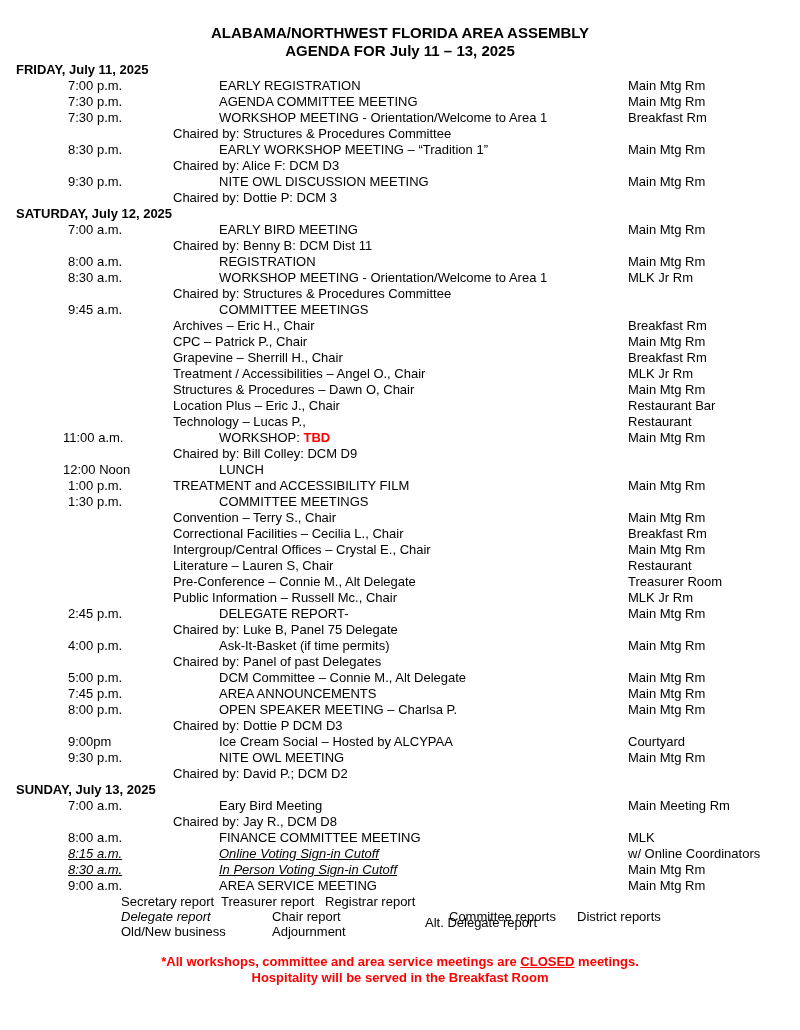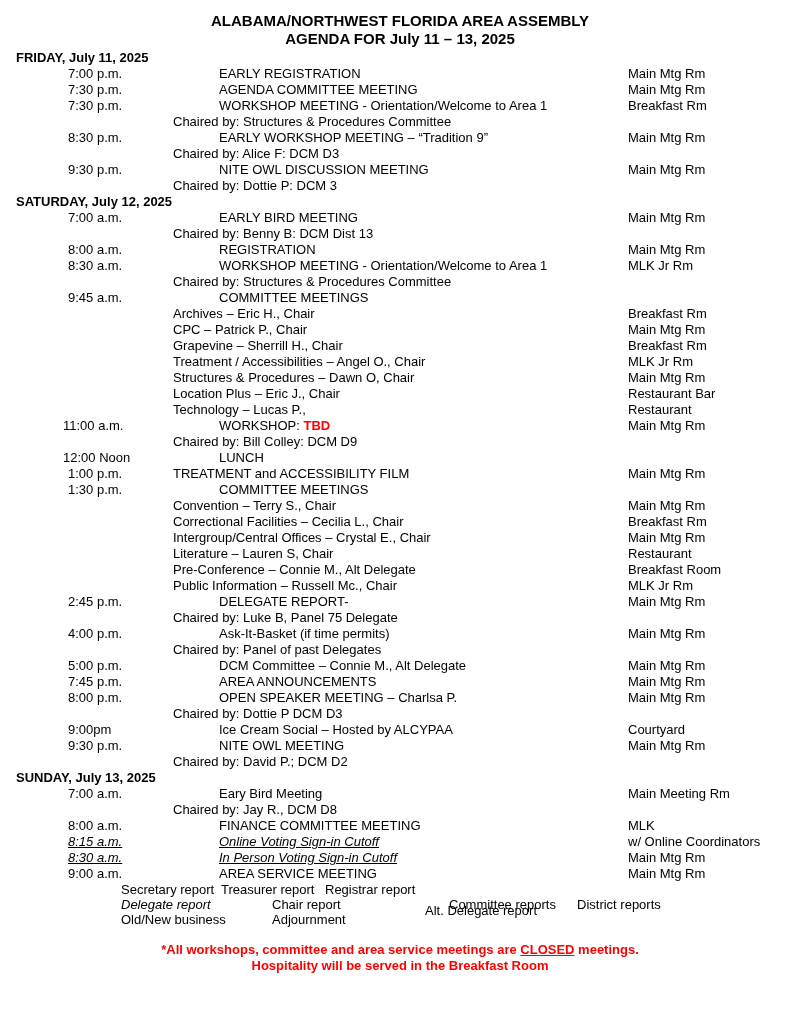--- a/index.html
+++ b/index.html
@@ -5,21 +5,21 @@
   * { box-sizing: border-box; }
   html, body { margin: 0; padding: 0; }
   body {
     width: 800px; height: 1030px;
     background: #ffffff;
     color: #000000;
     font-family: "Liberation Sans", sans-serif;
     font-size: 13px;
     overflow: hidden;
   }
-  .page { width: 800px; height: 1030px; padding-top: 12px; position: relative; }
+  .page { width: 800px; height: 1030px; padding-top: 24px; position: relative; }
 
   .doc-title { text-align: center; font-weight: bold; font-size: 15px; line-height: 18px; white-space: nowrap; }
 
   .day-heading {
     font-weight: bold;
     height: 16px; line-height: 16px;
     padding-left: 16px;
     white-space: nowrap;
   }
   #agenda-days { margin-top: 2px; }
@@ -69,42 +69,42 @@
       <div class="agenda-row">
         <span class="col-time">7:30 p.m.</span>
         <span class="col-text indent-main"><span>WORKSHOP MEETING - Orientation/Welcome to Area 1</span></span>
         <span class="col-loc">Breakfast Rm</span>
       </div>
       <div class="agenda-row">
         <span class="col-text indent-sub"><span>Chaired by: Structures &amp; Procedures Committee</span></span>
       </div>
       <div class="agenda-row">
         <span class="col-time">8:30 p.m.</span>
-        <span class="col-text indent-main"><span>EARLY WORKSHOP MEETING – “Tradition 9”</span></span>
+        <span class="col-text indent-main"><span>EARLY WORKSHOP MEETING – “Tradition 1”</span></span>
         <span class="col-loc">Main Mtg Rm</span>
       </div>
       <div class="agenda-row">
         <span class="col-text indent-sub"><span>Chaired by: Alice F: DCM D3</span></span>
       </div>
       <div class="agenda-row">
         <span class="col-time">9:30 p.m.</span>
         <span class="col-text indent-main"><span>NITE OWL DISCUSSION MEETING</span></span>
         <span class="col-loc">Main Mtg Rm</span>
       </div>
       <div class="agenda-row">
         <span class="col-text indent-sub"><span>Chaired by: Dottie P: DCM 3</span></span>
       </div>
       <div class="day-heading">SATURDAY, July 12, 2025</div>
       <div class="agenda-row">
         <span class="col-time">7:00 a.m.</span>
         <span class="col-text indent-main"><span>EARLY BIRD MEETING</span></span>
         <span class="col-loc">Main Mtg Rm</span>
       </div>
       <div class="agenda-row">
-        <span class="col-text indent-sub"><span>Chaired by: Benny B: DCM Dist 13</span></span>
+        <span class="col-text indent-sub"><span>Chaired by: Benny B: DCM Dist 11</span></span>
       </div>
       <div class="agenda-row">
         <span class="col-time">8:00 a.m.</span>
         <span class="col-text indent-main"><span>REGISTRATION</span></span>
         <span class="col-loc">Main Mtg Rm</span>
       </div>
       <div class="agenda-row">
         <span class="col-time">8:30 a.m.</span>
         <span class="col-text indent-main"><span>WORKSHOP MEETING - Orientation/Welcome to Area 1</span></span>
         <span class="col-loc">MLK Jr Rm</span>
@@ -176,21 +176,21 @@
       <div class="agenda-row">
         <span class="col-text indent-sub"><span>Intergroup/Central Offices – Crystal E., Chair</span></span>
         <span class="col-loc">Main Mtg Rm</span>
       </div>
       <div class="agenda-row">
         <span class="col-text indent-sub"><span>Literature – Lauren S, Chair</span></span>
         <span class="col-loc">Restaurant</span>
       </div>
       <div class="agenda-row">
         <span class="col-text indent-sub"><span>Pre-Conference – Connie M., Alt Delegate</span></span>
-        <span class="col-loc">Breakfast Room</span>
+        <span class="col-loc">Treasurer Room</span>
       </div>
       <div class="agenda-row">
         <span class="col-text indent-sub"><span>Public Information – Russell Mc., Chair</span></span>
         <span class="col-loc">MLK Jr Rm</span>
       </div>
       <div class="agenda-row">
         <span class="col-time">2:45 p.m.</span>
         <span class="col-text indent-main"><span>DELEGATE REPORT-</span></span>
         <span class="col-loc">Main Mtg Rm</span>
       </div>

